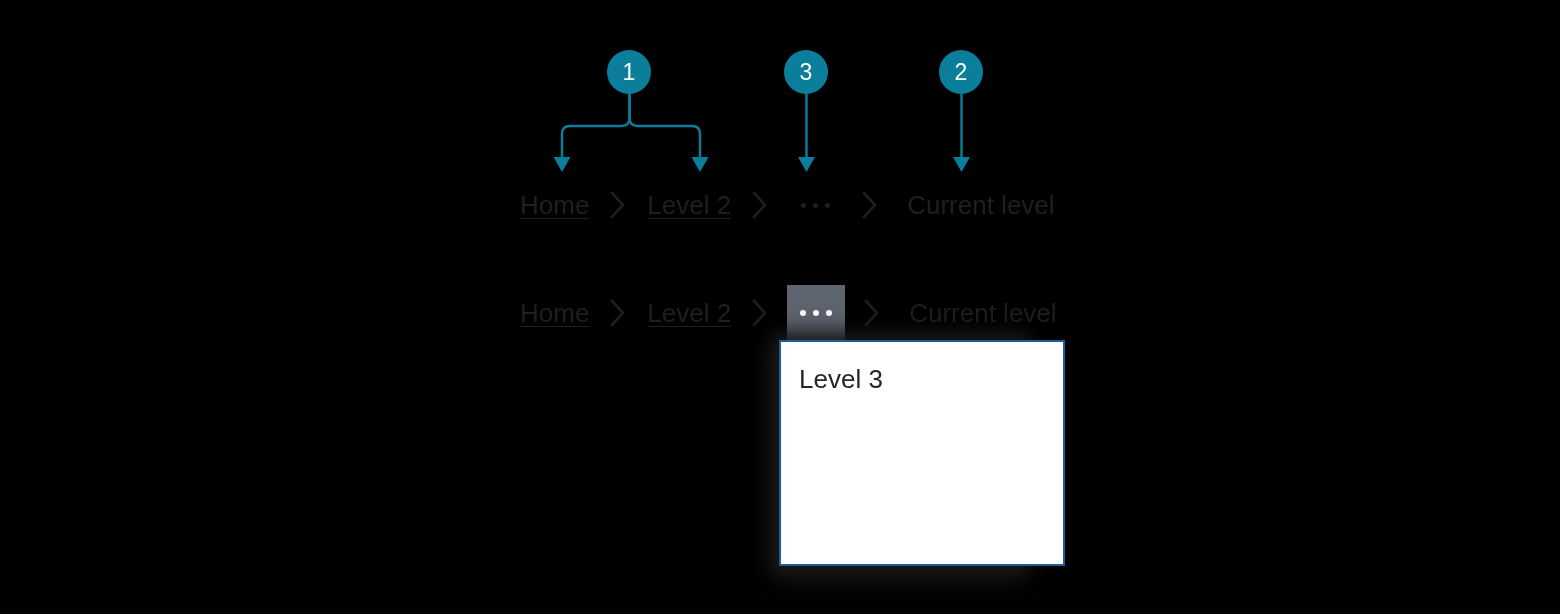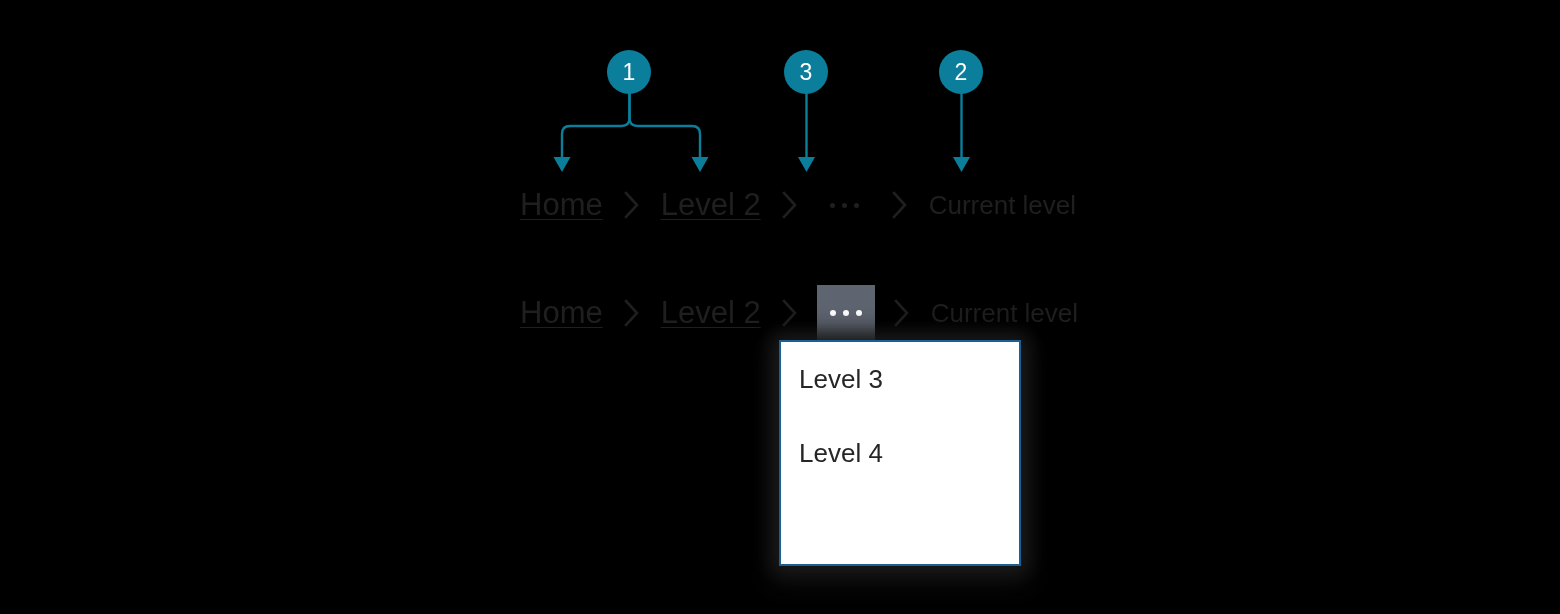--- a/index.html
+++ b/index.html
@@ -51,28 +51,29 @@
     font-size: 26px;
     color: #1f1f1f;
     white-space: nowrap;
   }
   .crumb-link {
     color: #1f1f1f;
     text-decoration: underline;
     text-underline-offset: 4px;
     text-decoration-thickness: 1px;
     padding: 0 2px;
-    font-size: 31px;
+    font-size: 26px;
     font-family: "Liberation Sans", sans-serif;
   }
   .crumb-current {
     color: #1f1f1f;
     text-decoration: none;
     font-size: 26px;
     padding: 0 2px;
+    margin-left: 8px;
   }
   .crumb-sep {
     display: inline-flex;
     align-items: center;
     justify-content: center;
     width: 54px;
     height: 44px;
     flex: 0 0 auto;
   }
   .crumb-sep svg { display: block; }
@@ -231,22 +232,19 @@
       <svg width="18" height="30" viewBox="0 0 18 30">
         <path d="M 3 3 L 14 15 L 3 27" fill="none" stroke="#1f1f1f" stroke-width="2.6" stroke-linecap="square" stroke-linejoin="miter"></path>
       </svg>
     </span>
 
     <span class="crumb-current">Current level</span>
   </nav>
 
   <div class="dropdown-shadow" style="left:781px; top:342px; width:238px; height:222px;"></div>
 
-  <div class="dropdown" style="left:779px; top:340px; width:242px; height:226px;">
+  <div class="dropdown" style="left:779px; top:340px; width:286px; height:226px;">
     <div class="dropdown-item">
       <span>Level 3</span>
     </div>
-    <div class="dropdown-item">
-      <span>Level 4</span>
-    </div>
   </div>
 
 </div>
 
 </body></html>

